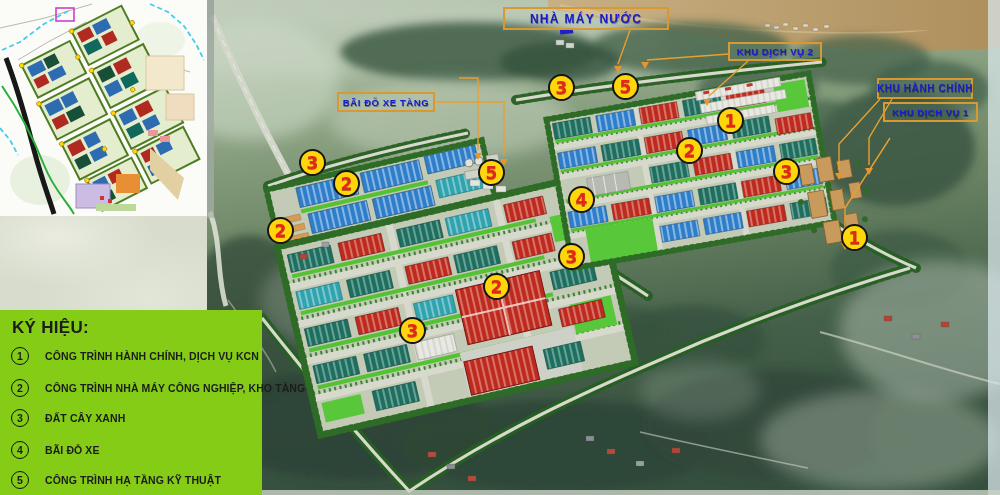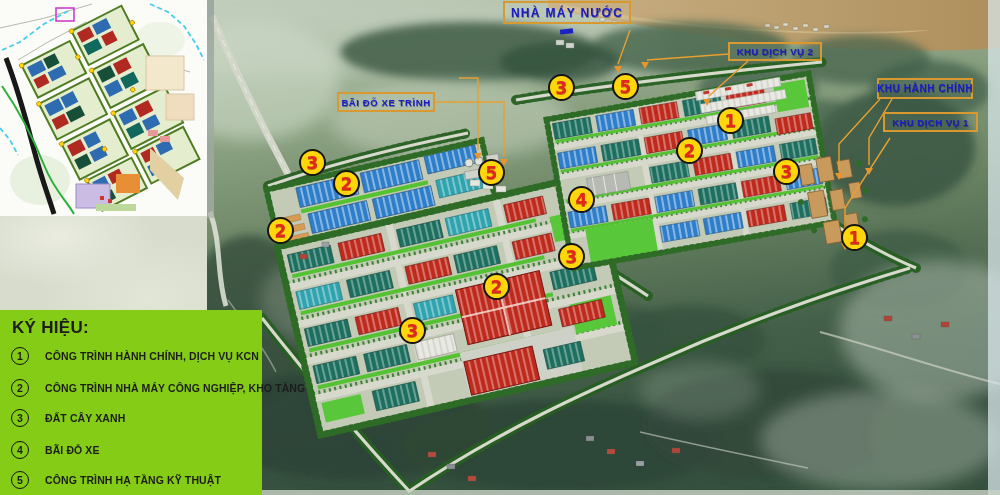--- a/index.html
+++ b/index.html
@@ -31,26 +31,26 @@
              box-sizing:border-box;display:flex;align-items:center;justify-content:center;
              font-size:10.5px;font-weight:bold;color:var(--legend-text);flex:0 0 18px;}
   .lg-label{margin-left:16px;font-size:10.5px;font-weight:bold;color:var(--legend-text);
             white-space:nowrap;letter-spacing:.1px;}
 
   
   .lbl{position:absolute;border:2px solid var(--label-border);color:var(--label-text);
        font-weight:bold;display:flex;align-items:center;justify-content:center;
        box-sizing:border-box;background:rgba(255,255,255,.05);white-space:nowrap;
        text-shadow:.6px .6px 0 rgba(10,10,60,.4);}
-  #lb0{left:503px;top:1px;width:128px;height:23px;font-size:12px;letter-spacing:1.3px;}
+  #lb0{left:503px;top:7px;width:166px;height:23px;font-size:12px;letter-spacing:1.3px;}
   #lb1{left:337px;top:67px;width:124px;height:21px;font-size:9.5px;letter-spacing:.4px;}
   #lb2{left:337px;top:92px;width:98px;height:20px;font-size:9.5px;letter-spacing:.6px;}
   #lb3{left:728px;top:42px;width:94px;height:19px;font-size:9.5px;letter-spacing:.5px;}
   #lb4{left:877px;top:78px;width:96px;height:21px;font-size:10px;letter-spacing:.6px;}
-  #lb5{left:883px;top:112px;width:95px;height:20px;font-size:9.5px;letter-spacing:.5px;}
+  #lb5{left:883px;top:102px;width:95px;height:20px;font-size:9.5px;letter-spacing:.5px;}
 
   
   .mk{position:absolute;width:27px;height:27px;border-radius:50%;box-sizing:border-box;
       background:var(--marker-fill);border:2.5px solid #151515;color:var(--marker-number);
       font-family:"DejaVu Sans","Liberation Sans",sans-serif;font-weight:800;font-size:17px;
       display:flex;align-items:center;justify-content:center;
       text-shadow:0 1px 0 rgba(110,0,0,.5);}
 </style>
 </head>
 <body>
@@ -516,21 +516,21 @@
     <span class="lg-circle">4</span>
     <span class="lg-label">BÃI ĐỖ XE</span>
   </div>
   <div class="lg-row" style="top:159px">
     <span class="lg-circle">5</span>
     <span class="lg-label">CÔNG TRÌNH HẠ TẦNG KỸ THUẬT</span>
   </div>
 </div>
 
 <div class="lbl" id="lb0">NHÀ MÁY NƯỚC</div>
-<div class="lbl" id="lb2">BÃI ĐỖ XE TRÌNH</div>
+<div class="lbl" id="lb2">BÃI ĐỖ XE TÀNG</div>
 <div class="lbl" id="lb3">KHU DỊCH VỤ 2</div>
 <div class="lbl" id="lb4">KHU HÀNH CHÍNH</div>
 <div class="lbl" id="lb5">KHU DỊCH VỤ 1</div>
 
 <div class="mk" style="left:299px;top:149px">3</div>
 <div class="mk" style="left:333px;top:170px">2</div>
 <div class="mk" style="left:267px;top:217px">2</div>
 <div class="mk" style="left:548px;top:74px">3</div>
 <div class="mk" style="left:612px;top:73px">5</div>
 <div class="mk" style="left:717px;top:107px">1</div>

